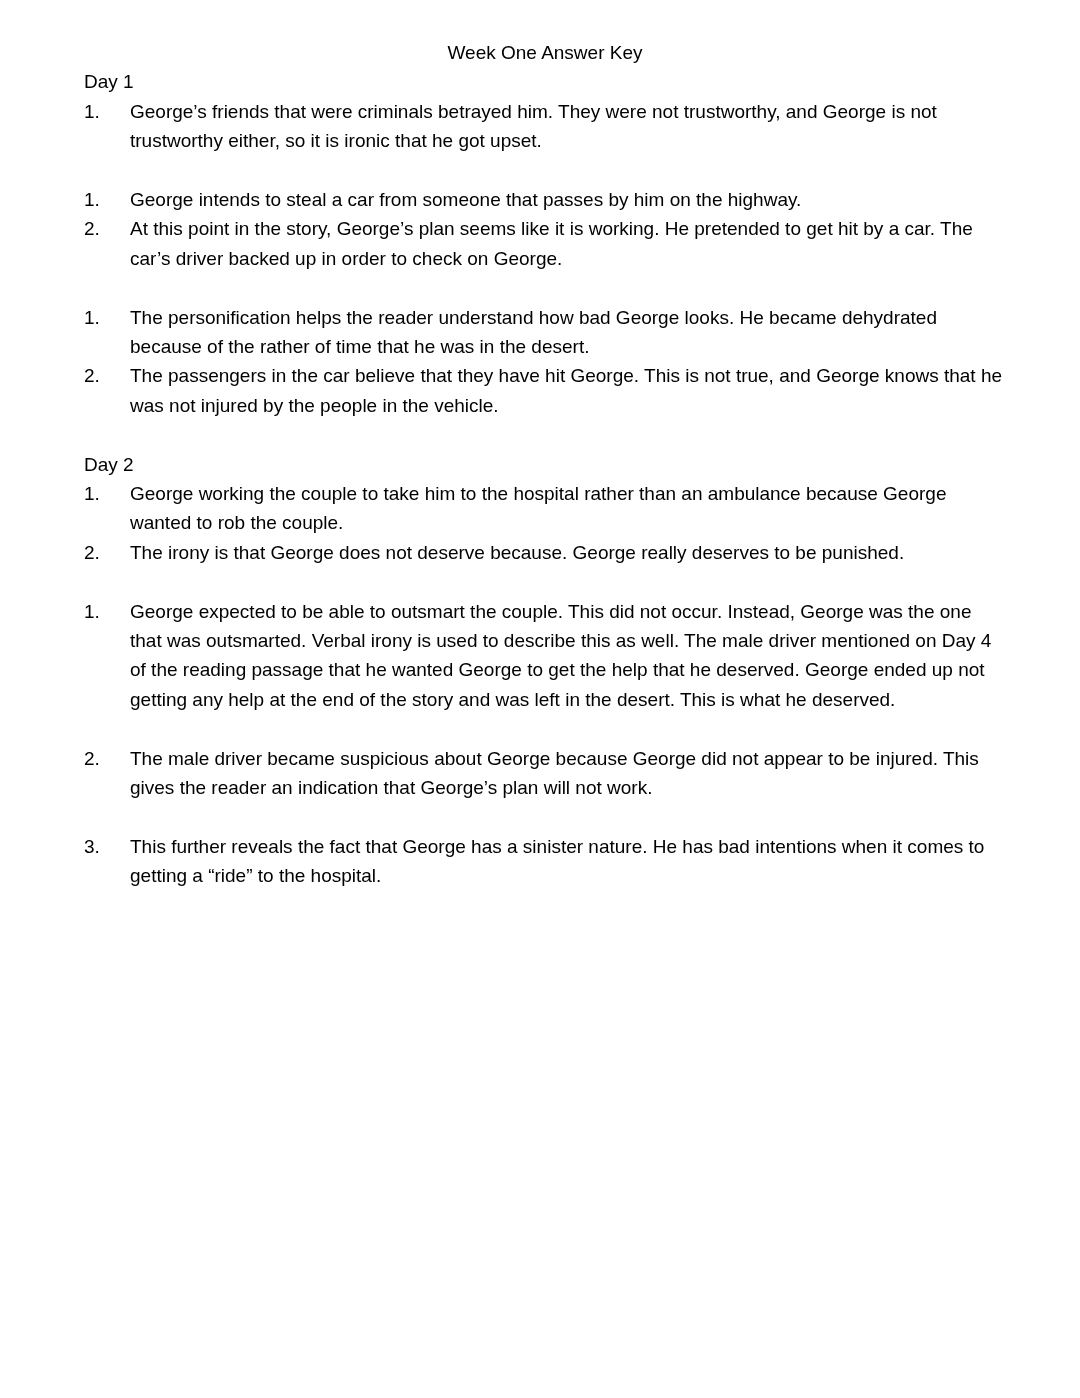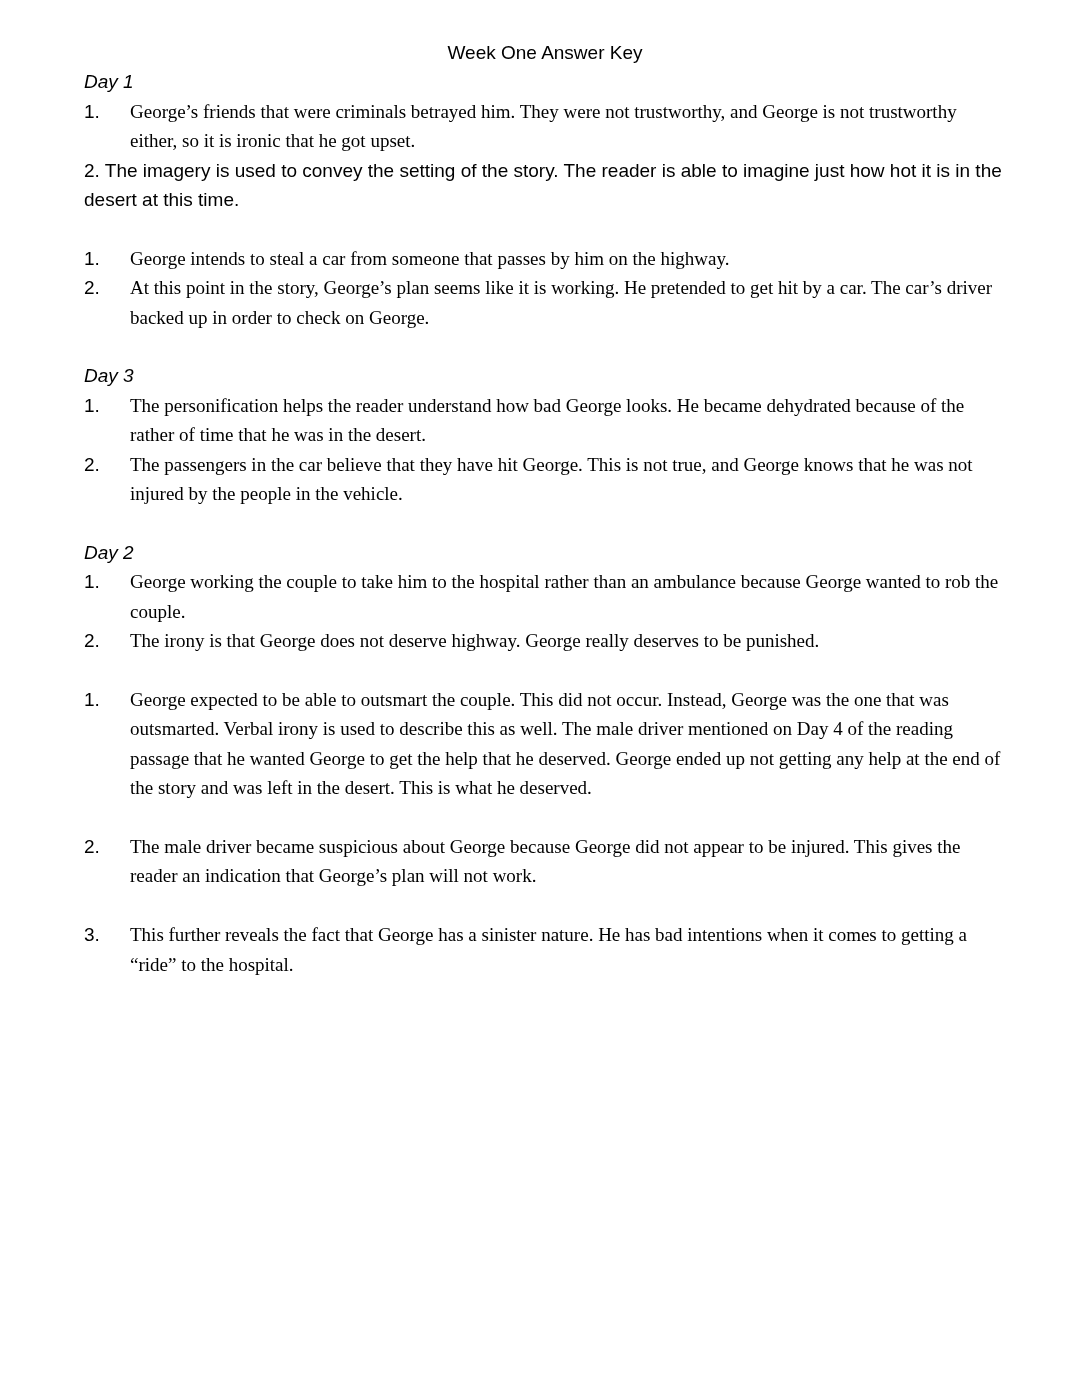--- a/index.html
+++ b/index.html
@@ -26,33 +26,31 @@
     font-size: 19px;
     line-height: 29.4px;
     white-space: nowrap;
   }
   .section + .section {
     margin-top: 29.4px;
   }
   .section-heading {
     font-size: 19px;
     line-height: 29.4px;
-    font-style: italic;
   }
   .item {
     display: flex;
     font-size: 19px;
     line-height: 29.4px;
   }
   .item-number {
     flex: 0 0 46px;
   }
   .item-text {
     flex: 1 1 auto;
-    font-family: Liberation Serif, serif;
   }
   .item-paragraph {
     font-size: 19px;
     line-height: 29.4px;
   }
   .gap {
     margin-top: 29.4px;
   }
 </style>
 </head>
@@ -60,52 +58,50 @@
 
 <div class="page">
   <div class="doc-title">Week One Answer Key</div>
   <div id="doc-root">
       <div class="section">
         <div class="section-heading">Day 1</div>
         <div class="item">
           <span class="item-number">1.</span>
           <span class="item-text">George’s friends that were criminals betrayed him. They were not trustworthy, and George is not trustworthy either, so it is ironic that he got upset.</span>
         </div>
-        <div class="item-paragraph">2. The imagery is used to convey the setting of the story. The reader is able to imagine just how hot it is in the desert at this time.</div>
       </div>
       <div class="section">
         <div class="item">
           <span class="item-number">1.</span>
           <span class="item-text">George intends to steal a car from someone that passes by him on the highway.</span>
         </div>
         <div class="item">
           <span class="item-number">2.</span>
           <span class="item-text">At this point in the story, George’s plan seems like it is working. He pretended to get hit by a car. The car’s driver backed up in order to check on George.</span>
         </div>
       </div>
       <div class="section">
-        <div class="section-heading">Day 3</div>
         <div class="item">
           <span class="item-number">1.</span>
           <span class="item-text">The personification helps the reader understand how bad George looks. He became dehydrated because of the rather of time that he was in the desert.</span>
         </div>
         <div class="item">
           <span class="item-number">2.</span>
           <span class="item-text">The passengers in the car believe that they have hit George. This is not true, and George knows that he was not injured by the people in the vehicle.</span>
         </div>
       </div>
       <div class="section">
         <div class="section-heading">Day 2</div>
         <div class="item">
           <span class="item-number">1.</span>
           <span class="item-text">George working the couple to take him to the hospital rather than an ambulance because George wanted to rob the couple.</span>
         </div>
         <div class="item">
           <span class="item-number">2.</span>
-          <span class="item-text">The irony is that George does not deserve highway. George really deserves to be punished.</span>
+          <span class="item-text">The irony is that George does not deserve because. George really deserves to be punished.</span>
         </div>
       </div>
       <div class="section">
         <div class="item">
           <span class="item-number">1.</span>
           <span class="item-text">George expected to be able to outsmart the couple. This did not occur. Instead, George was the one that was outsmarted. Verbal irony is used to describe this as well. The male driver mentioned on Day 4 of the reading passage that he wanted George to get the help that he deserved. George ended up not getting any help at the end of the story and was left in the desert. This is what he deserved.</span>
         </div>
         <div class="item gap">
           <span class="item-number">2.</span>
           <span class="item-text">The male driver became suspicious about George because George did not appear to be injured. This gives the reader an indication that George’s plan will not work.</span>

